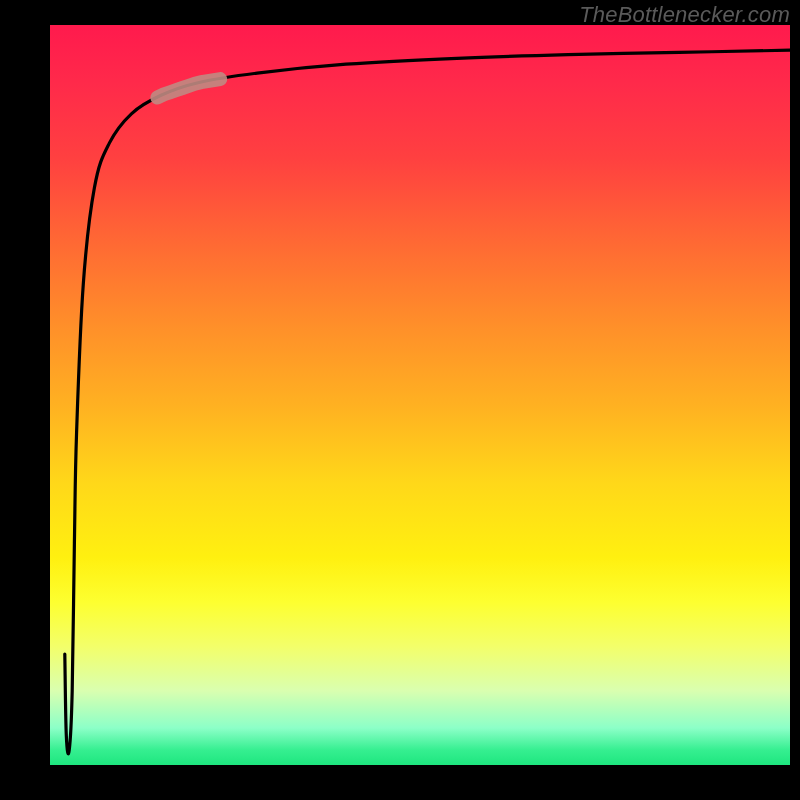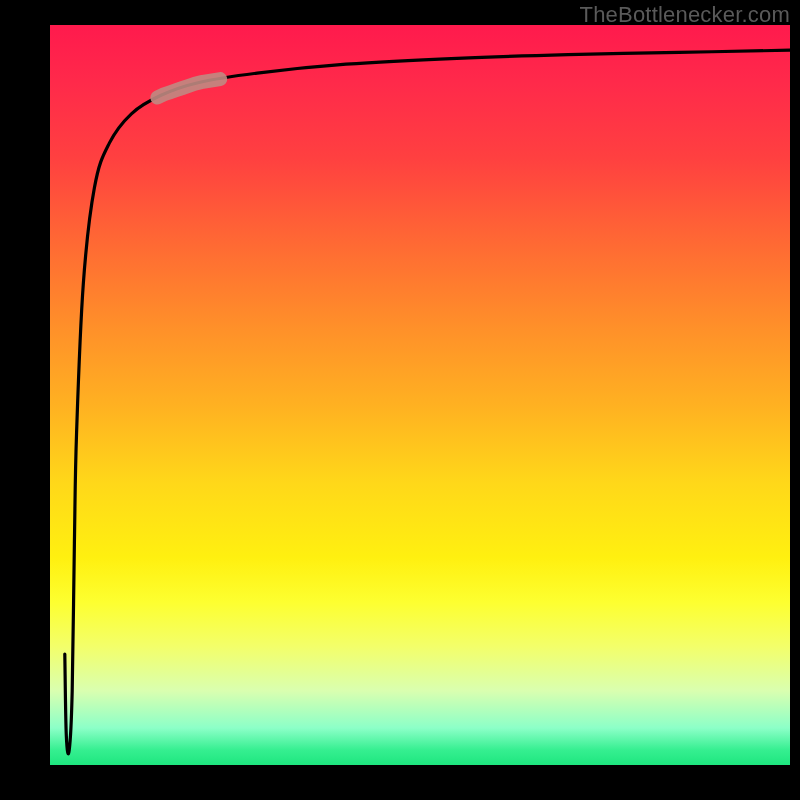--- a/index.html
+++ b/index.html
@@ -35,20 +35,21 @@
   }
   .watermark {
     position: absolute;
     top: 2px;
     right: 10px;
     font-family: Arial, Helvetica, sans-serif;
     font-size: 22px;
     color: #5a5a5a;
     font-weight: 500;
     letter-spacing: 0.2px;
+    font-style: italic;
   }
   svg.curve {
     position: absolute;
     left: 0; top: 0;
     width: 800px; height: 800px;
     pointer-events: none;
   }
 </style>
 </head>
 <body>

